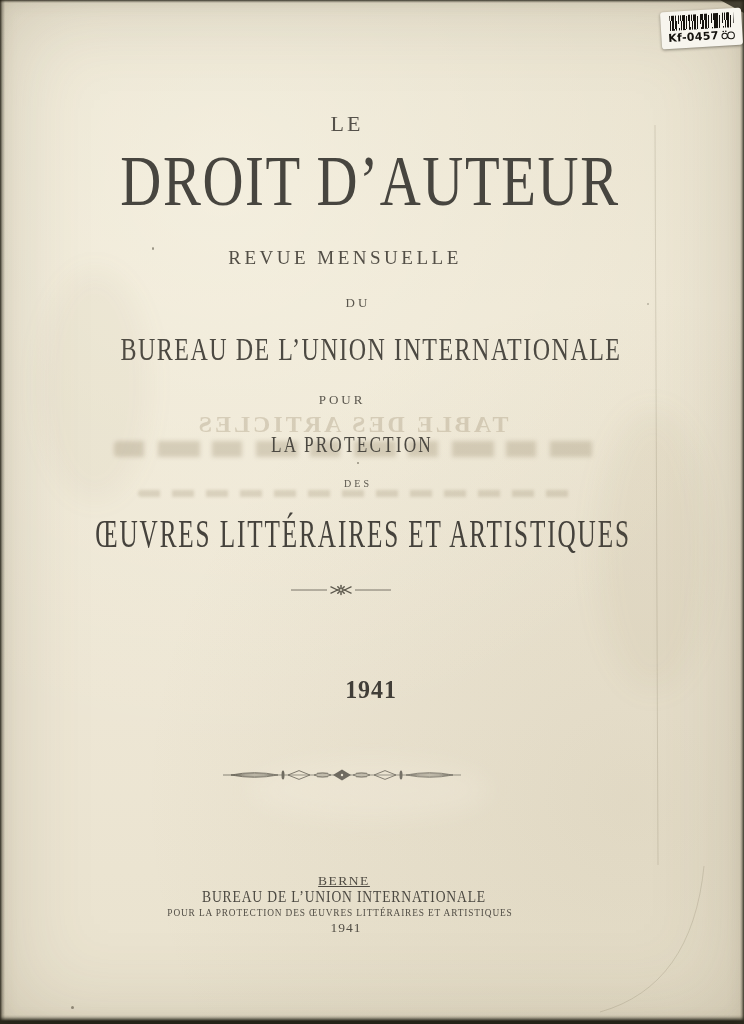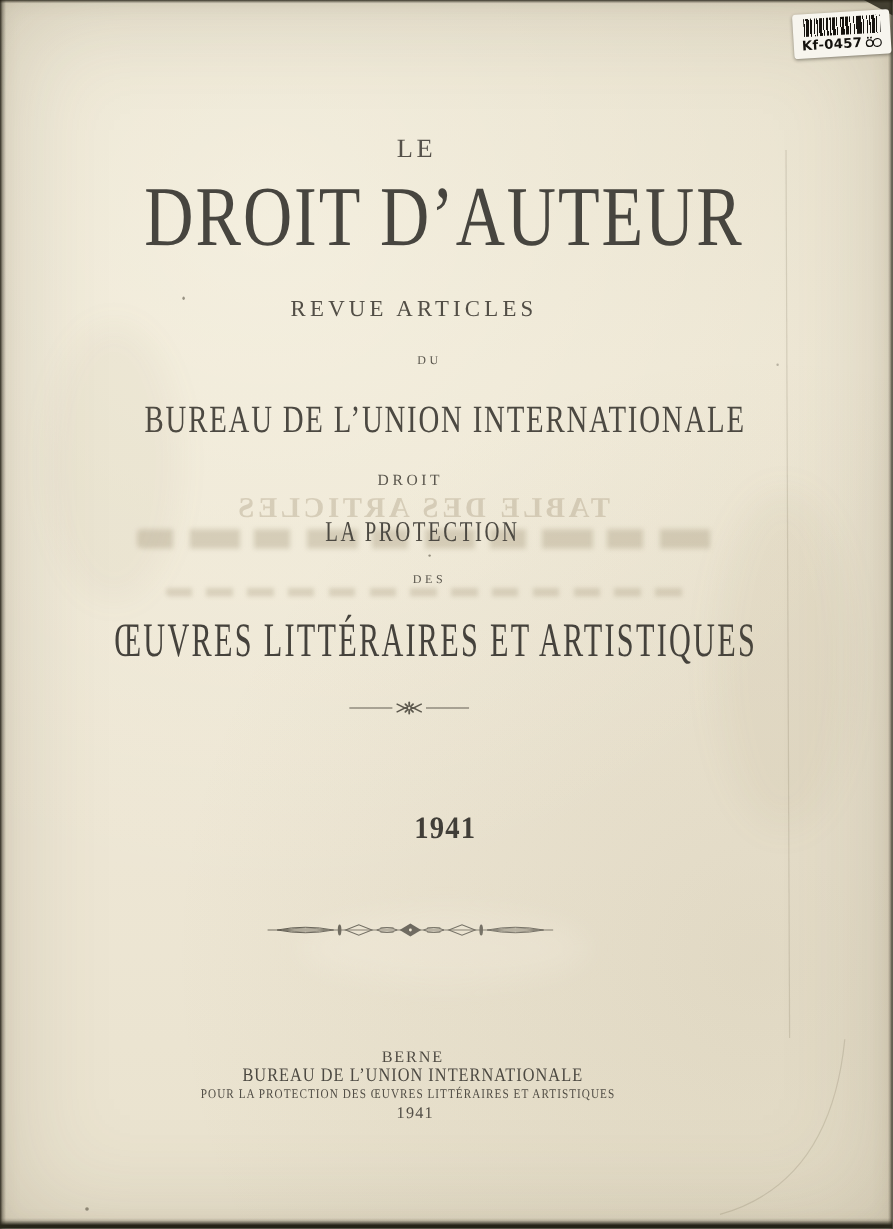--- a/index.html
+++ b/index.html
@@ -9,29 +9,29 @@
       radial-gradient(140% 100% at 30% 18%, rgba(255,252,240,0.45), rgba(255,252,240,0) 55%),
       radial-gradient(120% 90% at 85% 78%, rgba(126,108,66,0.10), rgba(126,108,66,0) 55%),
       linear-gradient(180deg, #e7e0cc, #ece5d2 30%, #ede6d4 70%, #e9e2ce);
     font-family:"Liberation Serif", serif;
     --ink:#4b4740; --ink-light:#56514a; --paper:#eae3d0;
   }
   .t{position:absolute; left:50%; white-space:nowrap; color:var(--ink); line-height:1;}
   .le{top:113px; font-size:22px; letter-spacing:3px; margin-left:-25px; transform:translateX(-50%); color:#55514a;}
   .title{top:146px; font-size:71px; letter-spacing:2px; margin-left:-2px; transform:translateX(-50%) scaleX(0.80); color:#47453f;}
   .revue{top:248px; font-size:19px; letter-spacing:3.5px; margin-left:-27px; transform:translateX(-50%); color:#524e46;}
-  .du{top:296px; font-size:10px; letter-spacing:3px; margin-left:-14px; transform:translateX(-50%); color:#5a564d;}
+  .du{top:296px; font-size:13px; letter-spacing:3px; margin-left:-14px; transform:translateX(-50%); color:#5a564d;}
   .bureau{top:333px; font-size:32px; letter-spacing:2px; margin-left:-1px; transform:translateX(-50%) scaleX(0.75); color:#4c4942;}
   .pour{top:393px; font-size:13px; letter-spacing:3px; margin-left:-30px; transform:translateX(-50%); color:#5a564d;}
   .protection{top:432px; font-size:24px; letter-spacing:3px; margin-left:-20px; transform:translateX(-50%) scaleX(0.72); color:#4c4942;}
   .des{top:479px; font-size:10px; letter-spacing:3px; margin-left:-14px; transform:translateX(-50%); color:#5a564d;}
   .oeuvres{top:514px; font-size:40px; letter-spacing:3px; margin-left:-9px; transform:translateX(-50%) scaleX(0.63); color:#45423c;}
   .annee{top:637px; font-size:20px; letter-spacing:1.5px; margin-left:-34px; transform:translateX(-50%); color:#4e4a40;}
   .yearbig{top:677px; font-size:26px; font-weight:700; letter-spacing:1px; margin-left:-1px; transform:translateX(-50%) scaleX(0.92); color:#413e38;}
-  .berne{top:874px; font-size:13.5px; letter-spacing:1.5px; margin-left:-28px; transform:translateX(-50%); color:#504c44;}
+  .berne{top:874px; font-size:13.5px; letter-spacing:1.5px; margin-left:-28px; transform:translateX(-50%); color:#504c44;text-decoration:underline;}
   .imprint2{top:889px; font-size:16px; letter-spacing:1px; margin-left:-28px; transform:translateX(-50%) scaleX(0.85); color:#4c4942;}
   .imprint3{top:907px; font-size:11px; letter-spacing:1px; margin-left:-32px; transform:translateX(-50%) scaleX(0.85); color:#524e46;}
   .imprint4{top:921px; font-size:13.5px; letter-spacing:1px; margin-left:-26px; transform:translateX(-50%); color:#524e46;}
 
   .orn{position:absolute; left:50%;}
   .orn1{top:582px; margin-left:-31px; transform:translateX(-50%);}
   .orn2{top:766px; margin-left:-30px; transform:translateX(-50%);}
 
   
   .ghost1{top:412px; font-size:24px; font-weight:700; letter-spacing:3px; margin-left:-20px;
@@ -76,24 +76,24 @@
 <body>
 
 <div class="scan">
 
   <div class="t ghost1">TABLE DES ARTICLES</div>
   <div class="ghost-blob ghost2"></div>
   <div class="ghost-blob ghost3"></div>
 
   <div class="t le">LE</div>
   <div class="t title">DROIT D’AUTEUR</div>
-  <div class="t revue">REVUE ARTICLES</div>
+  <div class="t revue">REVUE MENSUELLE</div>
   <div class="t du">DU</div>
   <div class="t bureau">BUREAU DE L’UNION INTERNATIONALE</div>
-  <div class="t pour">DROIT</div>
+  <div class="t pour">POUR</div>
   <div class="t protection">LA PROTECTION</div>
   <div class="t des">DES</div>
   <div class="t oeuvres">ŒUVRES LITTÉRAIRES ET ARTISTIQUES</div>
 
   <svg class="orn orn1" width="100" height="16" viewBox="0 0 100 16">
     <g stroke="#5d594e" fill="none">
       <path d="M0 8 H36" stroke-width="0.8"></path>
       <path d="M64 8 H100" stroke-width="0.8"></path>
       <path d="M39.5 4.6 L46.5 8 L39.5 11.4" stroke-width="1.2"></path>
       <path d="M60.5 4.6 L53.5 8 L60.5 11.4" stroke-width="1.2"></path>

